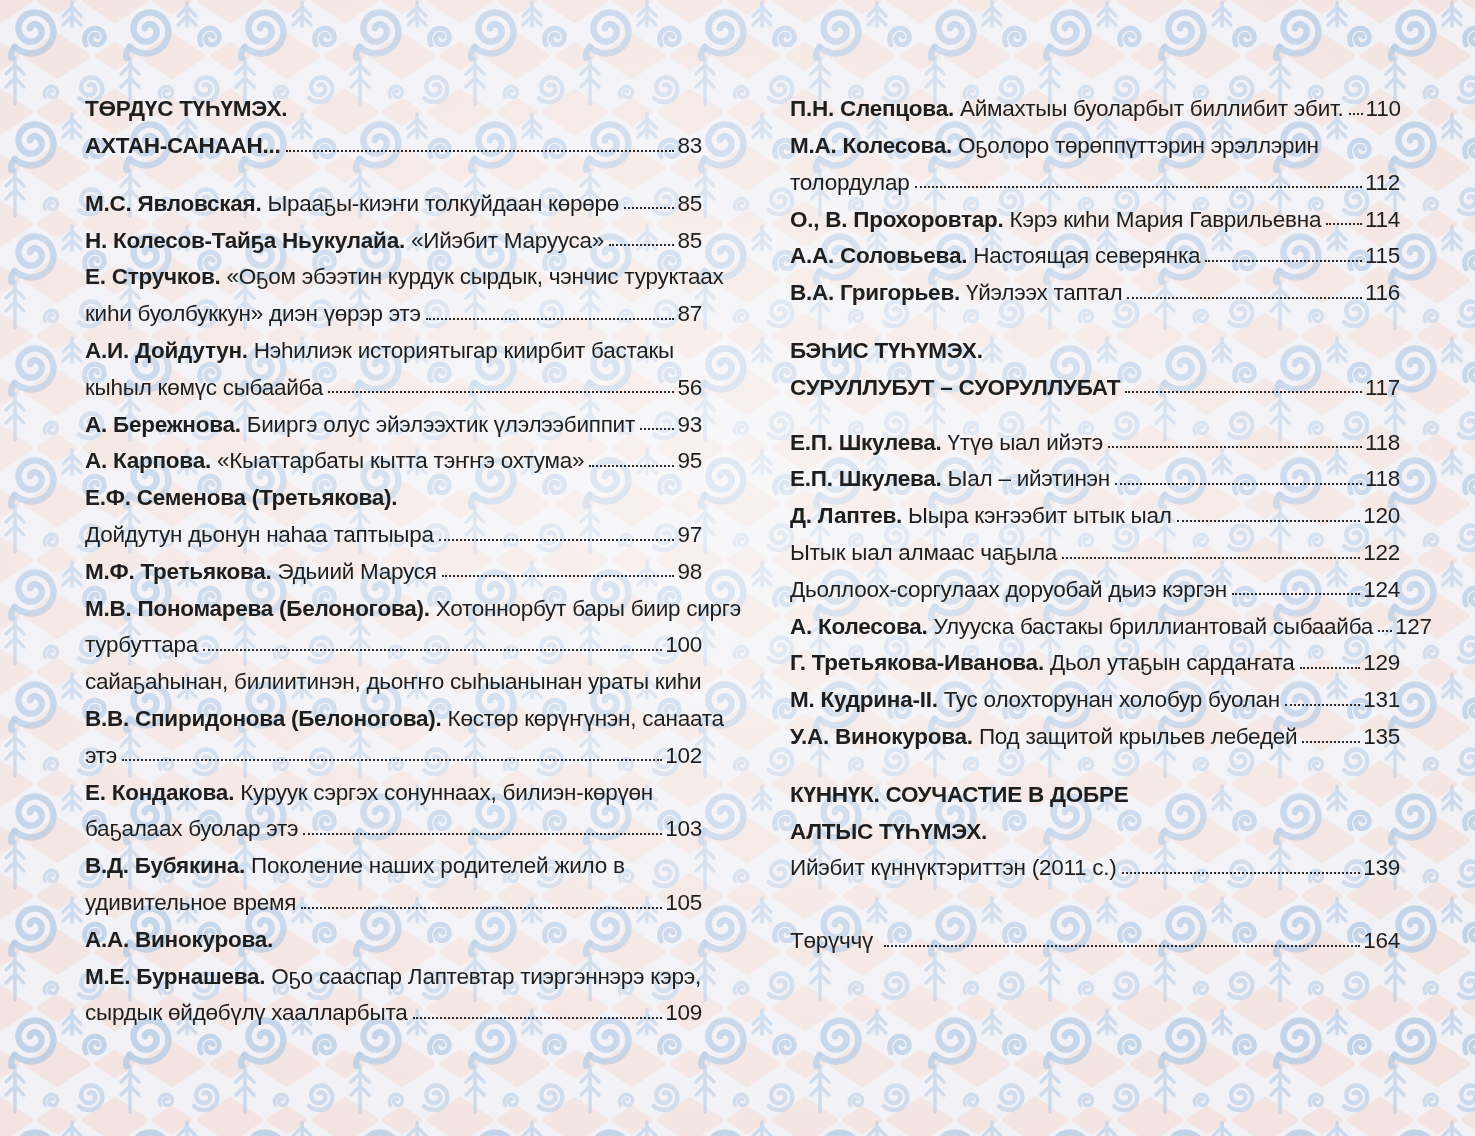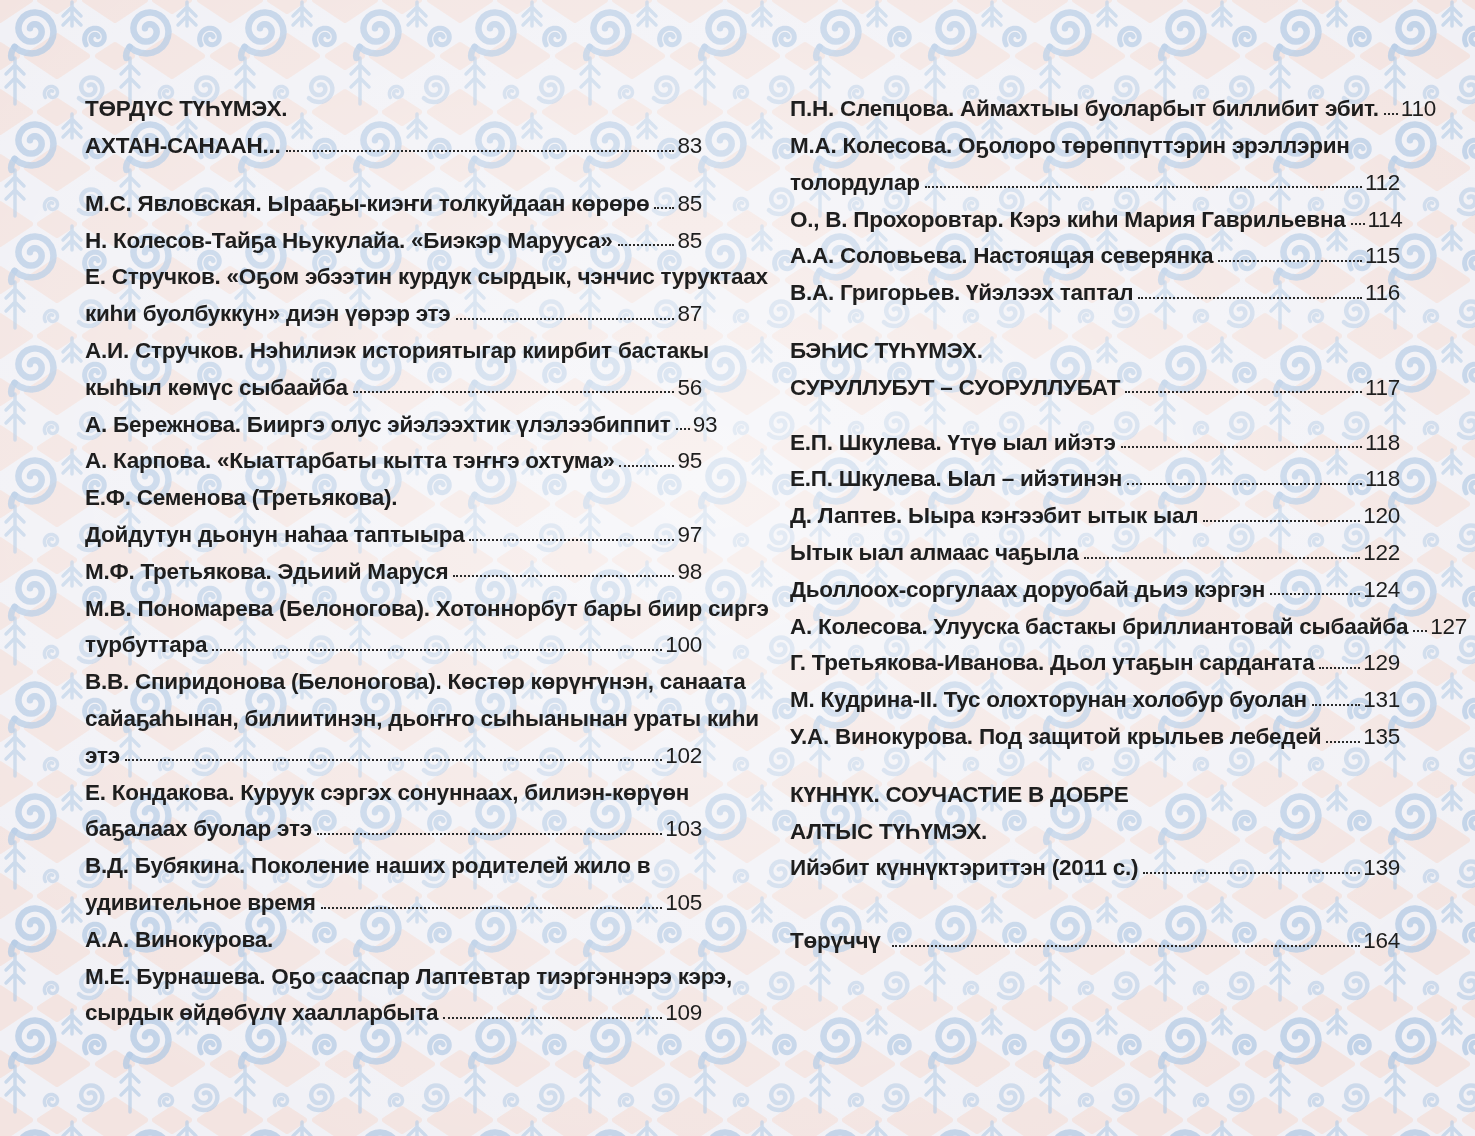--- a/index.html
+++ b/index.html
@@ -18,21 +18,21 @@
   .col{width:617px;display:flex;flex-direction:column;}
   .col.right{width:610px;}
   .line{
     display:flex;align-items:flex-end;
     height:36.8px;
     font-size:22.5px;line-height:1.05;
     letter-spacing:-0.25px;
     white-space:pre;
   }
   .b{font-weight:700;}
-  .t{font-weight:700;}
+  .t{font-weight:400;}
   .leader{
     flex:1 1 auto;min-width:14px;
     border-bottom:2.6px dotted #2a2a2a;
     margin:0 3px 6px 5px;
     align-self:flex-end;
   }
   .pnum{font-weight:400;}
 </style>
 </head>
 <body>
@@ -72,34 +72,34 @@
     <rect width="1475" height="1136" fill="url(#orn)"></rect>
     <rect width="1475" height="1136" fill="url(#lightg)"></rect>
   </svg>
 
   <div class="toc">
     <div class="col left">
         <div class="line"><span class="b">ТӨРДҮС ТҮҺҮМЭХ.</span></div>
         <div class="line"><span class="b">АХТАН-САНААН...</span><span class="leader"></span><span class="pnum">83</span></div>
         <div style="height: 21px;"></div>
         <div class="line"><span class="b">М.С. Явловская.</span><span class="t"> Ырааҕы-киэҥи толкуйдаан көрөрө</span><span class="leader"></span><span class="pnum">85</span></div>
-        <div class="line"><span class="b">Н. Колесов-Тайҕа Ньукулайа.</span><span class="t"> «Биэкэр Марууса»</span><span class="leader"></span><span class="pnum">85</span></div>
+        <div class="line"><span class="b">Н. Колесов-Тайҕа Ньукулайа.</span><span class="t"> «Ийэбит Марууса»</span><span class="leader"></span><span class="pnum">85</span></div>
         <div class="line"><span class="b">Е. Стручков.</span><span class="t"> «Оҕом эбээтин курдук сырдык, чэнчис туруктаах</span></div>
         <div class="line"><span class="t">киһи буолбуккун» диэн үөрэр этэ</span><span class="leader"></span><span class="pnum">87</span></div>
-        <div class="line"><span class="b">А.И. Стручков.</span><span class="t"> Нэһилиэк историятыгар киирбит бастакы</span></div>
+        <div class="line"><span class="b">А.И. Дойдутун.</span><span class="t"> Нэһилиэк историятыгар киирбит бастакы</span></div>
         <div class="line"><span class="t">кыһыл көмүс сыбаайба</span><span class="leader"></span><span class="pnum">56</span></div>
         <div class="line"><span class="b">А. Бережнова.</span><span class="t"> Бииргэ олус эйэлээхтик үлэлээбиппит</span><span class="leader"></span><span class="pnum">93</span></div>
         <div class="line"><span class="b">А. Карпова.</span><span class="t"> «Кыаттарбаты кытта тэҥҥэ охтума»</span><span class="leader"></span><span class="pnum">95</span></div>
         <div class="line"><span class="b">Е.Ф. Семенова (Третьякова).</span></div>
         <div class="line"><span class="t">Дойдутун дьонун наһаа таптыыра</span><span class="leader"></span><span class="pnum">97</span></div>
         <div class="line"><span class="b">М.Ф. Третьякова.</span><span class="t"> Эдьиий Маруся</span><span class="leader"></span><span class="pnum">98</span></div>
         <div class="line"><span class="b">М.В. Пономарева (Белоногова).</span><span class="t"> Хотоннорбут бары биир сиргэ</span></div>
         <div class="line"><span class="t">турбуттара</span><span class="leader"></span><span class="pnum">100</span></div>
+        <div class="line"><span class="t">сайаҕаһынан, билиитинэн, дьоҥҥо сыһыанынан ураты киһи</span></div>
         <div class="line"><span class="b">В.В. Спиридонова (Белоногова).</span><span class="t"> Көстөр көрүҥүнэн, санаата</span></div>
-        <div class="line"><span class="t">сайаҕаһынан, билиитинэн, дьоҥҥо сыһыанынан ураты киһи</span></div>
         <div class="line"><span class="t">этэ</span><span class="leader"></span><span class="pnum">102</span></div>
         <div class="line"><span class="b">Е. Кондакова.</span><span class="t"> Куруук сэргэх сонуннаах, билиэн-көрүөн</span></div>
         <div class="line"><span class="t">баҕалаах буолар этэ</span><span class="leader"></span><span class="pnum">103</span></div>
         <div class="line"><span class="b">В.Д. Бубякина.</span><span class="t"> Поколение наших родителей жило в</span></div>
         <div class="line"><span class="t">удивительное время</span><span class="leader"></span><span class="pnum">105</span></div>
         <div class="line"><span class="b">А.А. Винокурова.</span></div>
         <div class="line"><span class="b">М.Е. Бурнашева.</span><span class="t"> Оҕо сааспар Лаптевтар тиэргэннэрэ кэрэ,</span></div>
         <div class="line"><span class="t">сырдык өйдөбүлү хаалларбыта</span><span class="leader"></span><span class="pnum">109</span></div>
       </div>
     <div class="col right">

